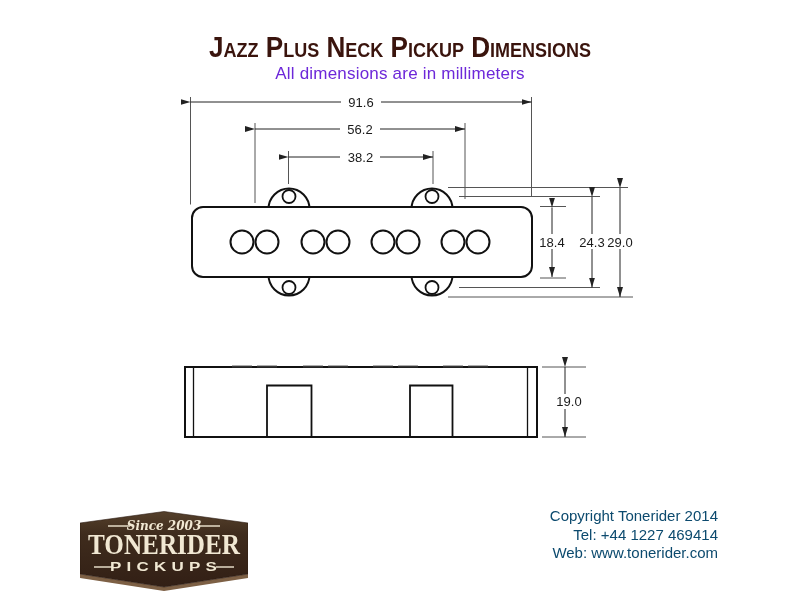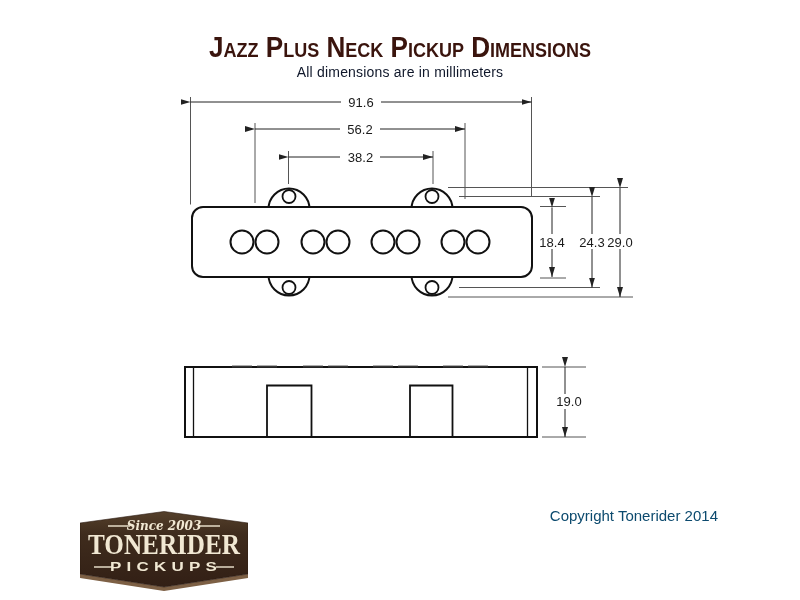--- a/index.html
+++ b/index.html
@@ -9,21 +9,21 @@
   }
   
   .titleblock{position:absolute;top:16px;left:0;width:800px;text-align:center;margin-top:16px;}
   .titleblock h1{
     margin:0;font-size:29px;line-height:30px;font-weight:700;
     font-variant:small-caps;letter-spacing:0px;color:#3a140d;
     transform:scaleX(0.9);transform-origin:50% 50%;
     font-family:"Liberation Sans",sans-serif;
   }
   .titleblock .subtitle{
-    margin-top:2px;font-size:14px;color:#0f172a;letter-spacing:0.2px;
+    margin-top:2px;font-size:17px;color:#6d28d9;letter-spacing:0.2px;
   }
   
   svg.drawing{position:absolute;left:0;top:0;}
   .obj{stroke:#111;fill:#fff;}
   .obj2{stroke:#111;fill:none;}
   .ext{stroke:#555;stroke-width:1;fill:none;}
   .dim{stroke:#222;stroke-width:1;fill:none;}
   .dim-label{
     font-family:"Liberation Sans",sans-serif;font-size:13px;fill:#1a1a1a;
     text-anchor:middle;
@@ -176,13 +176,15 @@
   <line class="logo-dash" x1="118" y1="16" x2="140" y2="16"></line>
   <text class="logo-script" x="84" y="20">Since 2003</text>
   <text class="logo-brand" x="84" y="44" textLength="152" lengthAdjust="spacingAndGlyphs">TONERIDER</text>
   <line class="logo-dash" x1="14" y1="57" x2="32" y2="57"></line>
   <line class="logo-dash" x1="136" y1="57" x2="154" y2="57"></line>
   <text class="logo-sub" x="86" y="61" textLength="112" lengthAdjust="spacingAndGlyphs">PICKUPS</text>
 </svg>
 
 <div class="contact">
   <div>Copyright Tonerider 2014</div>
+  <div>Tel: +44 1227 469414</div>
+  <div>Web: www.tonerider.com</div>
 </div>
 
 </body></html>

